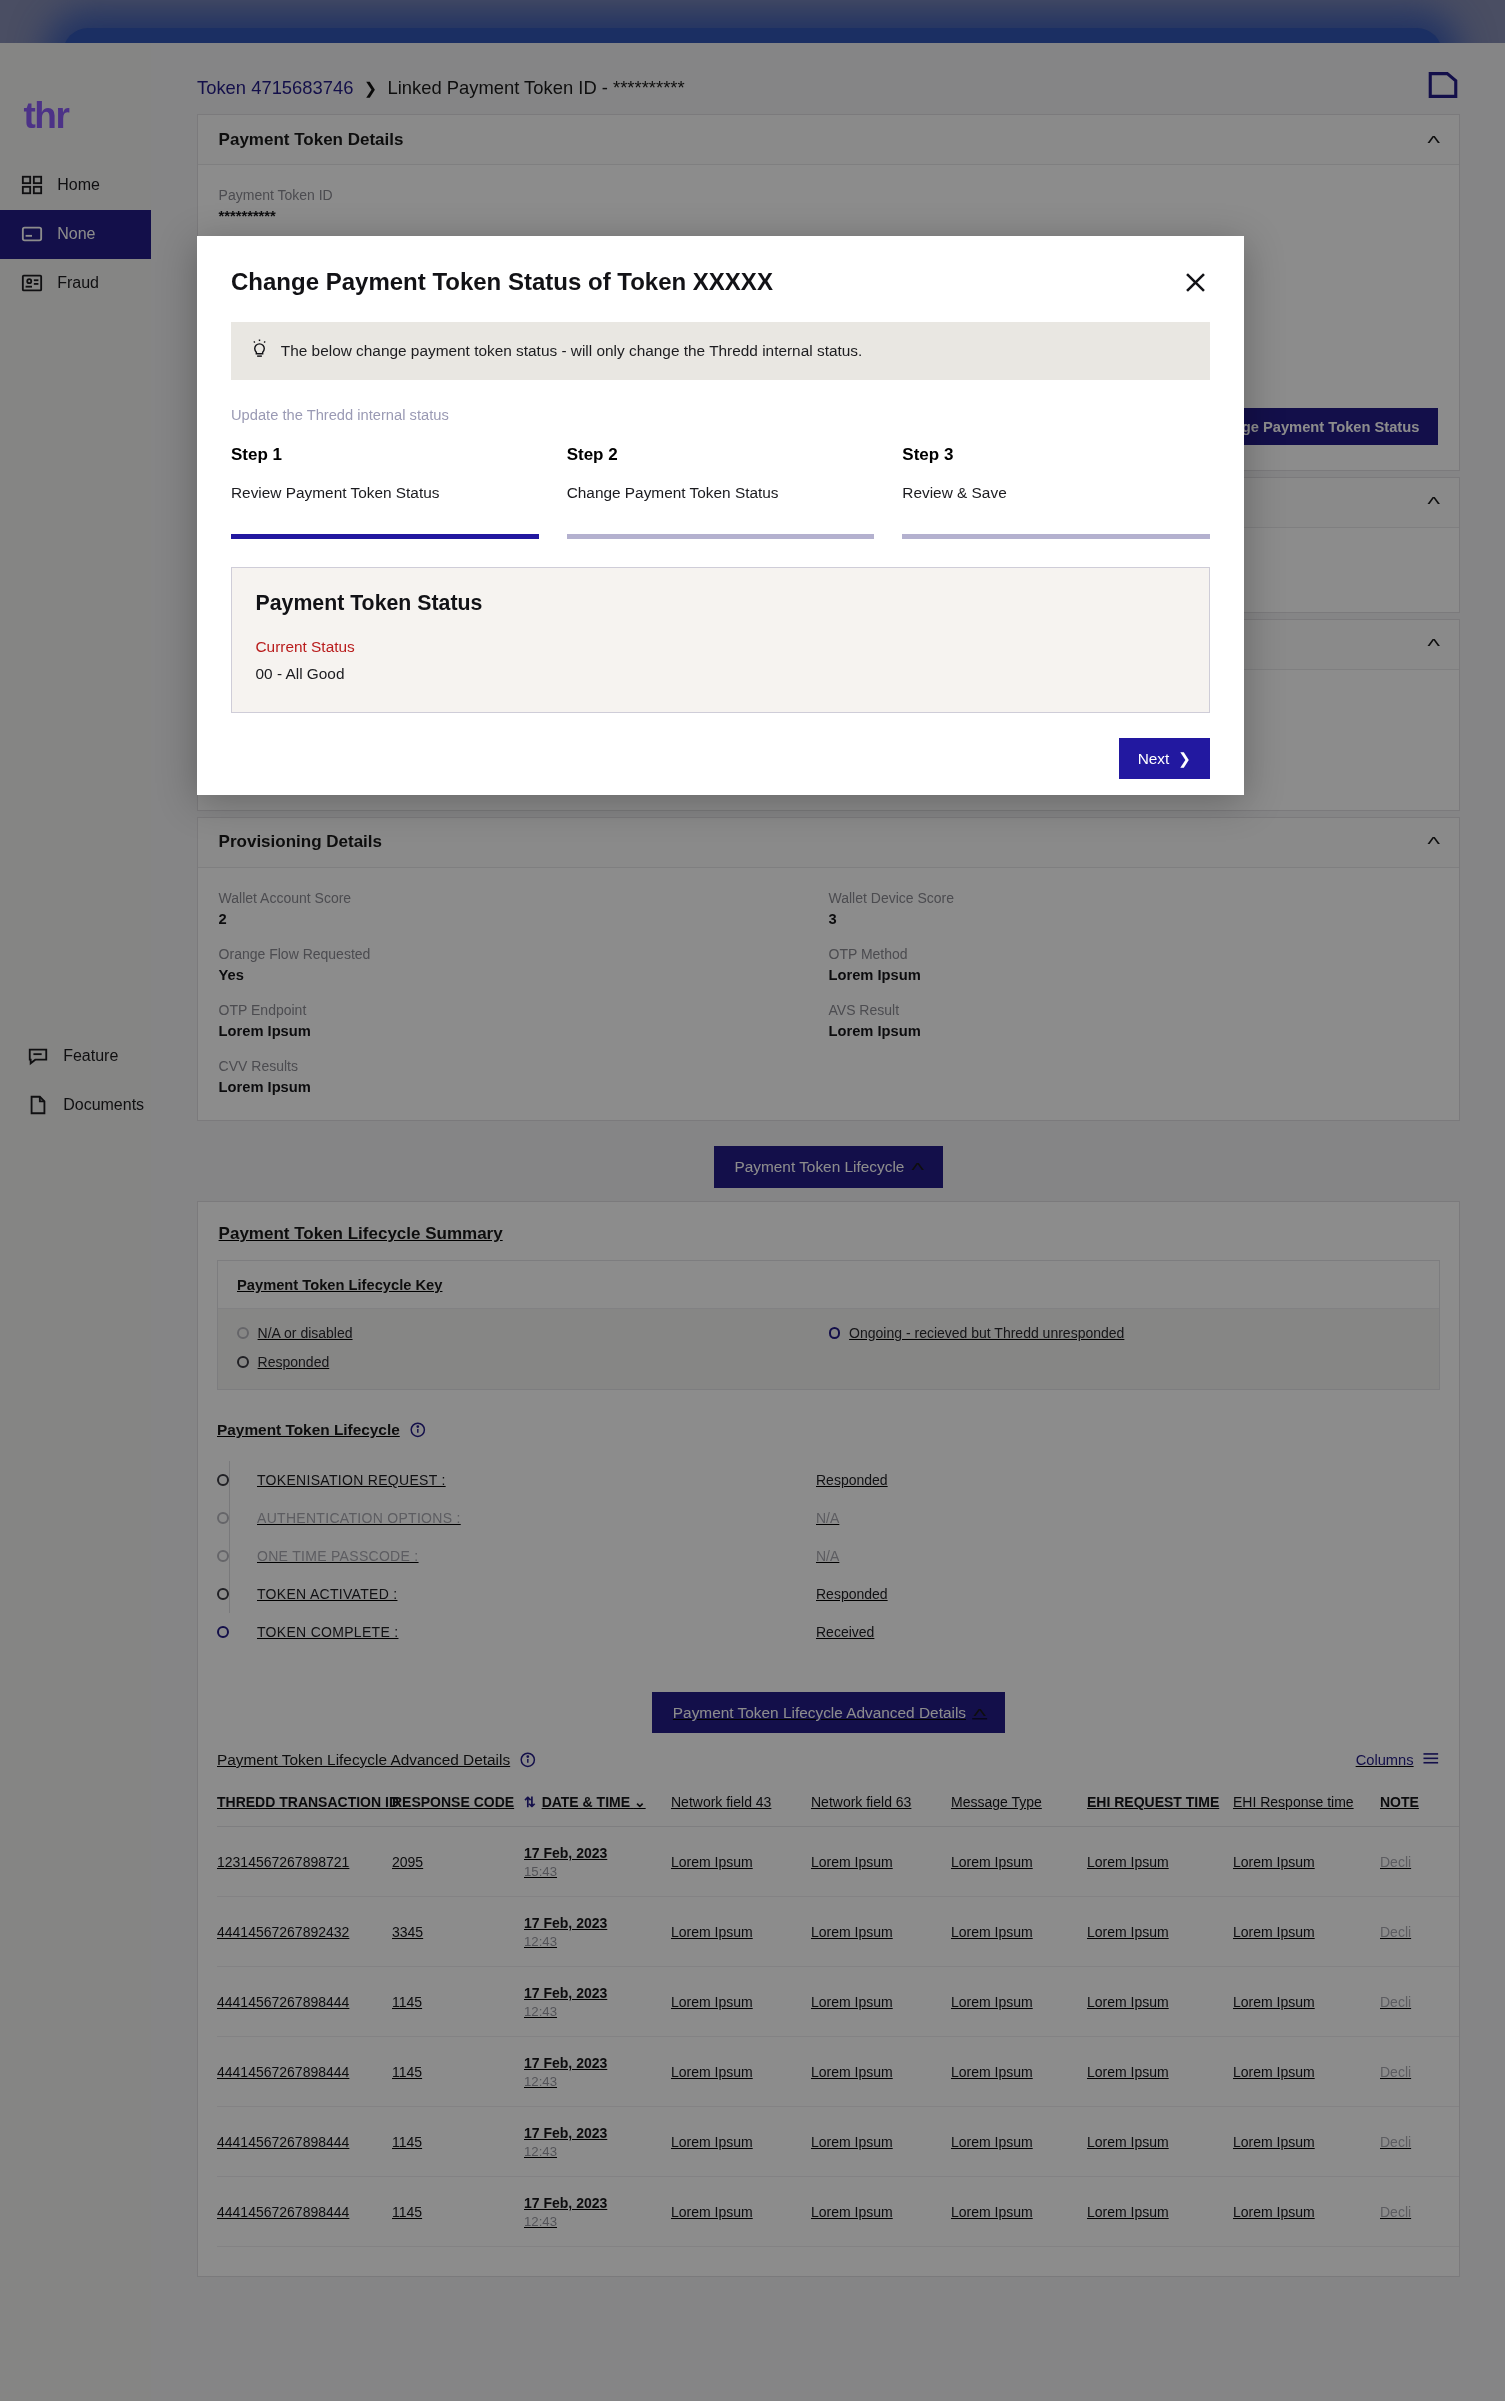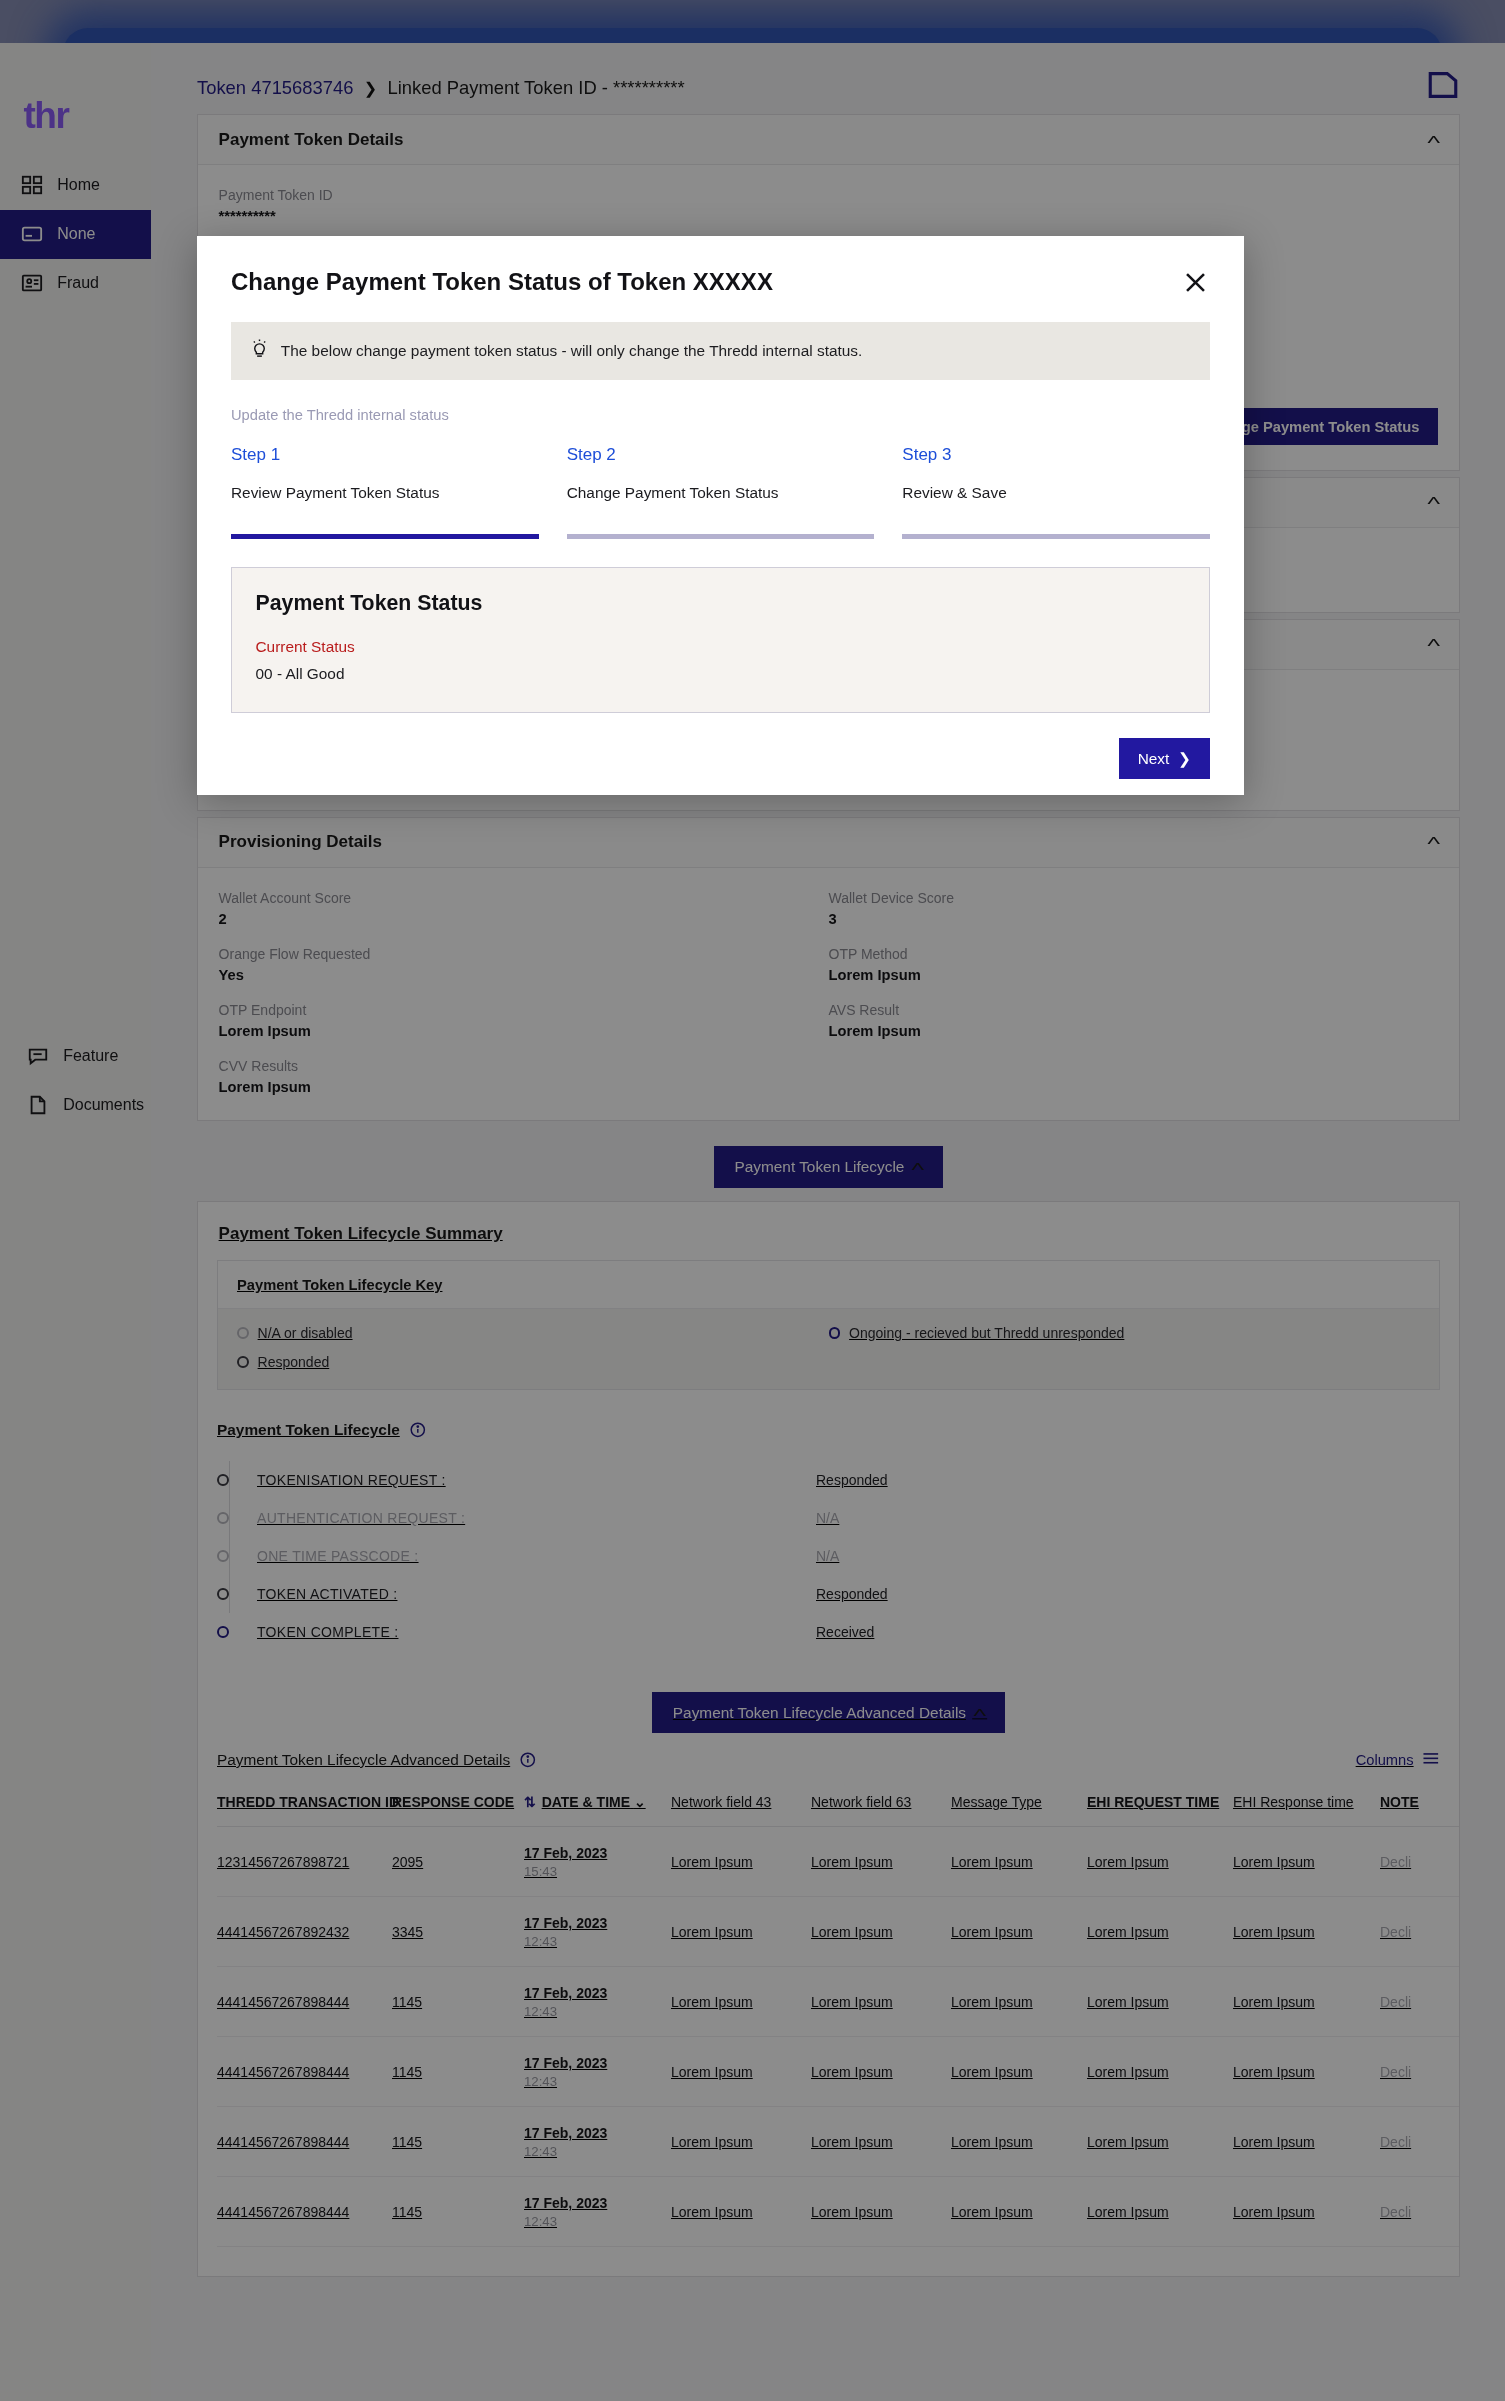--- a/index.html
+++ b/index.html
@@ -182,21 +182,21 @@
   #modal-head { display: flex; justify-content: space-between; align-items: flex-start; }
   #modal-title { font-size: 24px; font-weight: 700; color: #121216; }
   #modal-close { width: 29px; height: 29px; cursor: pointer; }
   #tip-bar {
     margin-top: 25px; background: #e9e7e2; display: flex; align-items: center;
     gap: 11.8px; padding: 16px 19px; font-size: 15.4px; color: #1d1d20;
   }
   #tip-bar svg { width: 19px; height: 22px; flex: 0 0 19px; }
   #update-hint { margin-top: 26.5px; font-size: 14.7px; color: #9a9ab4; }
   #steps { display: grid; grid-template-columns: 1fr 1fr 1fr; gap: 28px; margin-top: 22px; }
-  .step-num { font-size: 17px; font-weight: 400; color: #1d4ed8; }
+  .step-num { font-size: 17px; font-weight: 700; color: #000000; }
   .step-label { font-size: 15.4px; color: #1b1b1f; margin-top: 19px; }
   .step-bar { height: 5.1px; margin-top: 32px; background: #b4b1cf; }
   .step-bar.active { background: #2218a0; }
   #status-card {
     margin-top: 28px; background: #f6f3f0; border: 0.7px solid #cfcdd8;
     padding: 23.5px 23.5px 29px;
   }
   #status-card h3 { font-size: 21.3px; font-weight: 700; color: #121216; }
   #status-card .lbl { font-size: 15.4px; color: #b91c1c; margin-top: 22px; }
   #status-card .val { font-size: 15.4px; color: #1b1b1f; margin-top: 8.8px; }
@@ -451,21 +451,21 @@
             <span class="dot dark" style="position:relative;z-index:2;background:#fff"></span>
           </div>
           <div class="lc-name">TOKENISATION REQUEST :</div>
           <div class="lc-val">Responded</div>
         </div>
         <div class="lc-row muted">
           <div class="lc-dotwrap">
             <div class="lc-line"></div>
             <span class="dot grey" style="position:relative;z-index:2;background:#fff"></span>
           </div>
-          <div class="lc-name">AUTHENTICATION REQUEST :</div>
+          <div class="lc-name">AUTHENTICATION OPTIONS :</div>
           <div class="lc-val">N/A</div>
         </div>
         <div class="lc-row muted">
           <div class="lc-dotwrap">
             <div class="lc-line"></div>
             <span class="dot grey" style="position:relative;z-index:2;background:#fff"></span>
           </div>
           <div class="lc-name">ONE TIME PASSCODE :</div>
           <div class="lc-val">N/A</div>
         </div>

